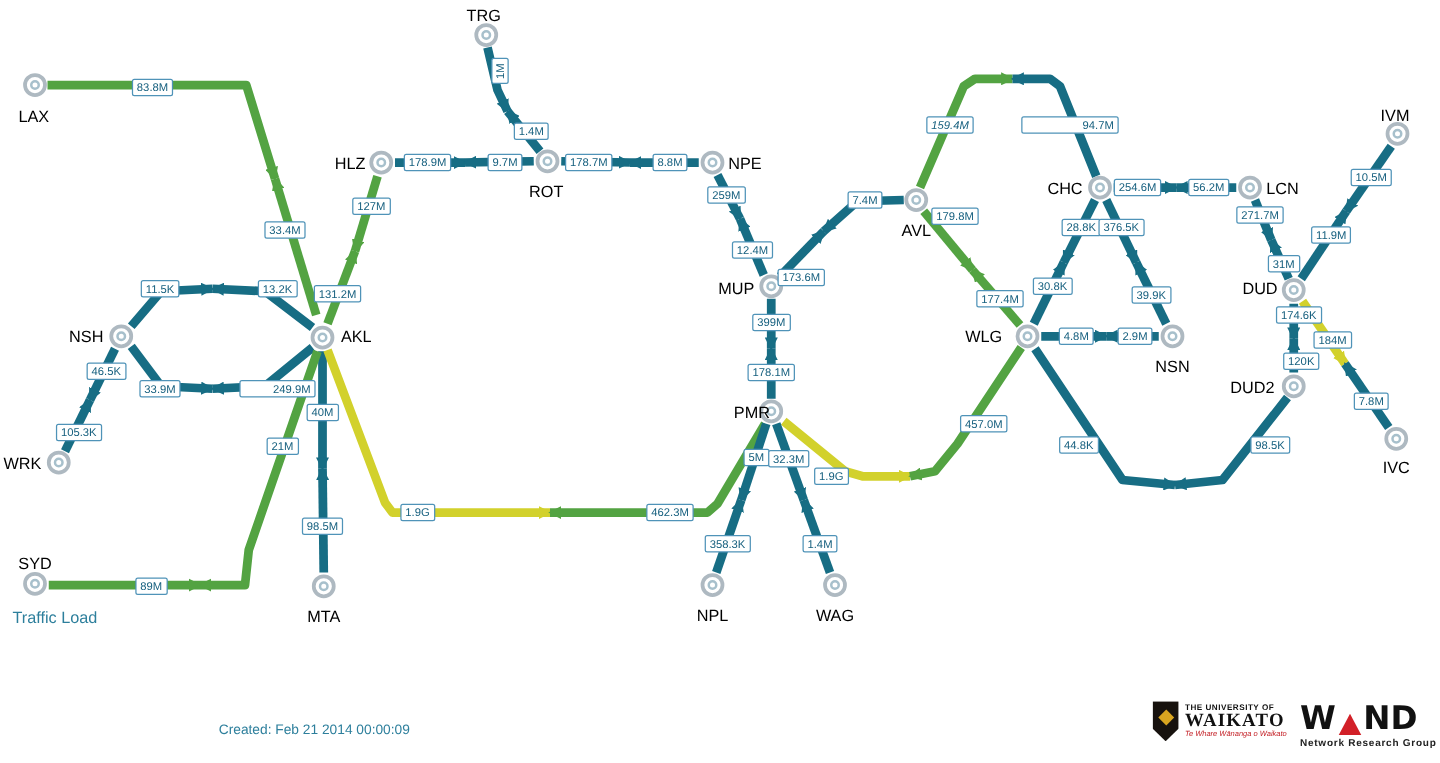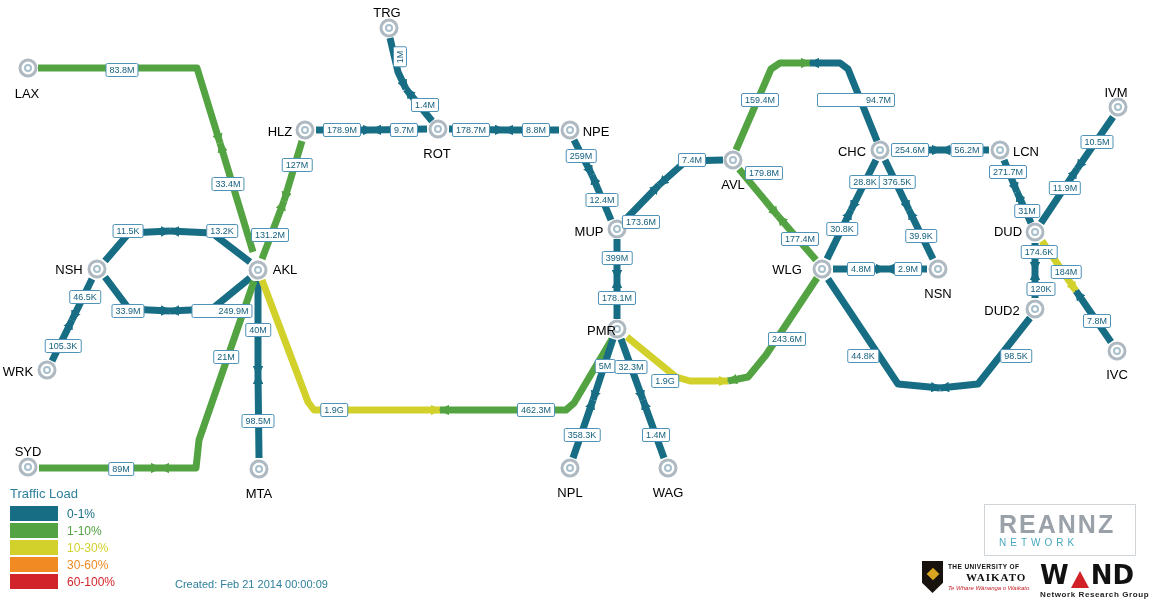--- a/index.html
+++ b/index.html
@@ -22,22 +22,22 @@
        border:1px solid #cfd4d8;box-sizing:border-box;display:flex;flex-direction:column;
        justify-content:center;padding-left:14px;background:#fff;}
   .reannz-name{color:#9aa1a8;font-size:25px;font-weight:bold;letter-spacing:2px;line-height:24px;}
   .reannz-sub{color:#46a8be;font-size:10px;letter-spacing:4px;margin-top:1px;}
   .waikato{position:absolute;left:922px;top:561px;display:flex;align-items:center;gap:5px;}
   .crest{width:21px;height:32px;background:#17120e;position:relative;
        clip-path:polygon(0 0,100% 0,100% 68%,50% 100%,0 68%);}
   .crest:after{content:"";position:absolute;left:50%;top:42%;width:9px;height:9px;
        background:#d9a520;transform:translate(-50%,-50%) rotate(45deg);}
   .wk-l1{font-size:6.5px;font-weight:bold;letter-spacing:.4px;color:#111;}
-  .wk-l2{font-size:11px;font-weight:bold;font-family:"Liberation Serif",serif;
-       line-height:14px;color:#111;letter-spacing:1px;margin-left:18px;}
+  .wk-l2{font-size:15px;font-weight:bold;font-family:"Liberation Serif",serif;
+       line-height:14px;color:#111;letter-spacing:1px;}
   .wk-l3{font-size:6px;color:#c42127;font-style:italic;margin-top:1px;}
   .wand{position:absolute;left:1040px;top:562px;}
   .wand-name{display:flex;align-items:baseline;font-size:26px;font-weight:bold;color:#111;
        font-family:"DejaVu Sans",sans-serif;line-height:26px;}
   .wand-tri{width:0;height:0;border-left:9px solid transparent;border-right:9px solid transparent;
        border-bottom:17px solid #d22028;display:inline-block;margin:0 2px;align-self:flex-end;}
   .wand-sub{font-size:8px;font-weight:bold;color:#222;letter-spacing:.6px;margin-top:2px;text-align:right;}
 </style>
 </head>
 <body>
@@ -236,26 +236,26 @@
       <div class="lbl" style="left: 226px; top: 357px;">21M</div>
       <div class="lbl" style="left: 121px; top: 469px;">89M</div>
       <div class="lbl" style="left: 334px; top: 410px;">1.9G</div>
       <div class="lbl" style="left: 536px; top: 410px;">462.3M</div>
       <div class="lbl" style="left: 581px; top: 156px;">259M</div>
       <div class="lbl" style="left: 602px; top: 200px;">12.4M</div>
       <div class="lbl" style="left: 641px; top: 190px; margin-top: 32px;">173.6M</div>
       <div class="lbl" style="left: 692px; top: 160px;">7.4M</div>
       <div class="lbl" style="left: 617px; top: 258px;">399M</div>
       <div class="lbl" style="left: 617px; top: 298px;">178.1M</div>
-      <div class="lbl" style="left: 760px; top: 100px;">159.4M</div>
+      <div class="lbl" style="left: 760px; top: 100px; font-style: italic;">159.4M</div>
       <div class="lbl" style="left: 856px; top: 100px; padding-left: 48px;">94.7M</div>
       <div class="lbl" style="left: 764px; top: 173px;">179.8M</div>
       <div class="lbl" style="left: 800px; top: 239px;">177.4M</div>
       <div class="lbl" style="left: 665px; top: 381px;">1.9G</div>
-      <div class="lbl" style="left: 787px; top: 339px;">243.6M</div>
+      <div class="lbl" style="left: 787px; top: 339px;">457.0M</div>
       <div class="lbl" style="left: 605px; top: 366px;">5M</div>
       <div class="lbl" style="left: 582px; top: 435px;">358.3K</div>
       <div class="lbl" style="left: 631px; top: 367px;">32.3M</div>
       <div class="lbl" style="left: 656px; top: 435px;">1.4M</div>
       <div class="lbl" style="left: 842px; top: 229px;">30.8K</div>
       <div class="lbl" style="left: 865px; top: 182px;">28.8K</div>
       <div class="lbl" style="left: 897px; top: 182px;">376.5K</div>
       <div class="lbl" style="left: 921px; top: 236px;">39.9K</div>
       <div class="lbl" style="left: 861px; top: 269px;">4.8M</div>
       <div class="lbl" style="left: 908px; top: 269px;">2.9M</div>
@@ -291,50 +291,24 @@
       <div class="node-name" style="left: 852px; top: 151px;">CHC</div>
       <div class="node-name" style="left: 1026px; top: 151px;">LCN</div>
       <div class="node-name" style="left: 1116px; top: 92px;">IVM</div>
       <div class="node-name" style="left: 1008px; top: 231px;">DUD</div>
       <div class="node-name" style="left: 1002px; top: 310px;">DUD2</div>
       <div class="node-name" style="left: 1117px; top: 374px;">IVC</div>
     </div>
 
   <div class="legend">
     <div class="legend-title">Traffic Load</div>
-    <div id="legend-items">
-        <div class="legend-row">
-          <div class="legend-swatch" style="background: rgb(23, 109, 132);"></div>
-          <div class="legend-label" style="color: rgb(23, 109, 132);">0-1%</div>
-        </div>
-        <div class="legend-row">
-          <div class="legend-swatch" style="background: rgb(83, 163, 66);"></div>
-          <div class="legend-label" style="color: rgb(83, 163, 66);">1-10%</div>
-        </div>
-        <div class="legend-row">
-          <div class="legend-swatch" style="background: rgb(210, 209, 44);"></div>
-          <div class="legend-label" style="color: rgb(210, 209, 44);">10-30%</div>
-        </div>
-        <div class="legend-row">
-          <div class="legend-swatch" style="background: rgb(242, 138, 36);"></div>
-          <div class="legend-label" style="color: rgb(242, 138, 36);">30-60%</div>
-        </div>
-        <div class="legend-row">
-          <div class="legend-swatch" style="background: rgb(210, 35, 42);"></div>
-          <div class="legend-label" style="color: rgb(210, 35, 42);">60-100%</div>
-        </div>
-      </div>
   </div>
 
   <div class="created">Created: Feb 21 2014 00:00:09</div>
 
-  <div class="reannz">
-    <div class="reannz-name">REANNZ</div>
-    <div class="reannz-sub">NETWORK</div>
-  </div>
 
   <div class="waikato">
     <div class="crest"></div>
     <div class="wk-text">
       <div class="wk-l1">THE UNIVERSITY OF</div>
       <div class="wk-l2">WAIKATO</div>
       <div class="wk-l3">Te Whare Wānanga o Waikato</div>
     </div>
   </div>
 

